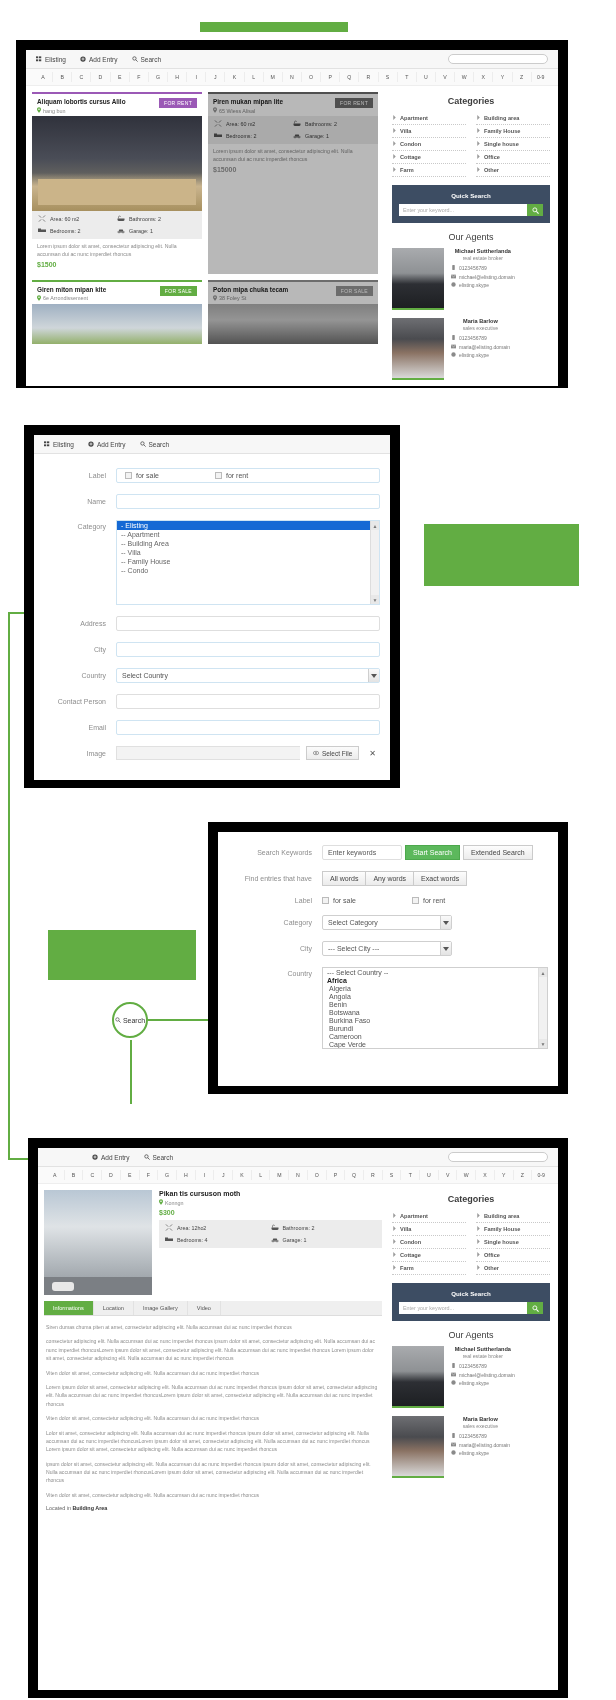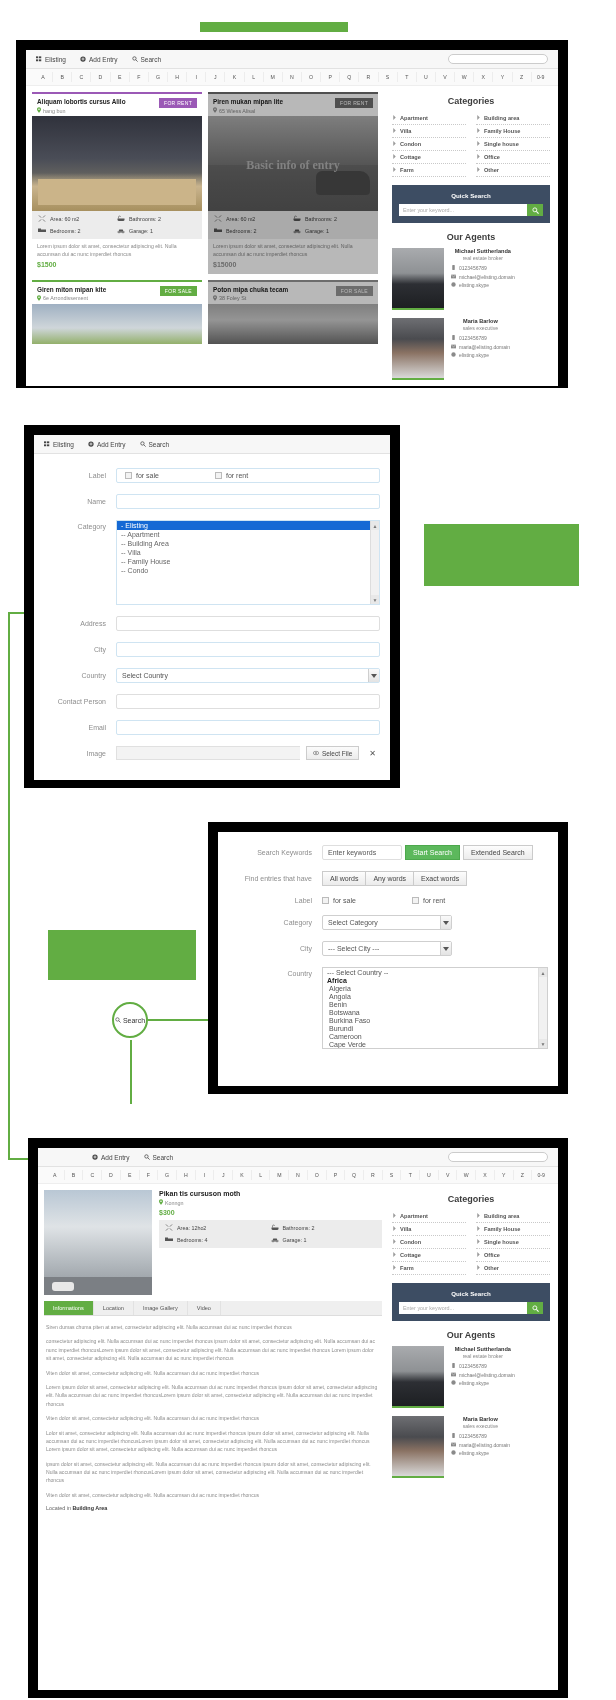--- a/index.html
+++ b/index.html
@@ -95,21 +95,21 @@
   .qs-title { color:#fff; font-size:6.2px; font-weight:bold; margin-bottom:5px; }
   .qs-row { display:flex; }
   .qs-input {
     flex:1; background:#fff; height:12px; border:none;
     font-size:5.4px; color:#aaa; padding:0 4px; display:flex; align-items:center;
   }
   .qs-btn {
     width:16px; background:#62ad43; display:flex; align-items:center; justify-content:center;
   }
   .qs-btn svg { width:7px; height:7px; fill:#fff; }
-  .agents-title { font-size:9px; font-weight:bold; color:#3c3c3c; margin:9px 0 6px; }
+  .agents-title { font-size:9px; font-weight:normal; color:#3c3c3c; margin:9px 0 6px; }
   .agent { display:flex; gap:7px; margin-bottom:8px; }
   .agent-photo { width:52px; height:62px; border-bottom:2px solid #62ad43; position:relative; overflow:hidden; }
   .agent-photo.m { background:linear-gradient(#a9abae 0%,#8e9194 42%,#2d2f34 60%,#1d1f22 100%); }
   .agent-photo.f { background:linear-gradient(#6e6f73 0%,#4a4b4f 35%,#8a7263 58%,#d9d9d9 100%); }
   .agent-name { font-size:5.6px; font-weight:bold; color:#333; }
   .agent-role { font-size:5.2px; color:#888; margin:1px 0 4px; }
   .agent-line { display:flex; align-items:center; gap:3px; font-size:5px; color:#777; margin-bottom:2.5px; }
   .agent-line svg { width:5px; height:5px; fill:#8a8a8a; }
 
   
@@ -368,25 +368,20 @@
                   <span>
                     <svg viewBox="0 0 10 14" width="4" height="6">
                         <path d="M5 0C2.2 0 0 2.2 0 5c0 3.7 5 9 5 9s5-5.3 5-9c0-2.8-2.2-5-5-5zm0 7a2 2 0 110-4 2 2 0 010 4z" fill="#62ad43"></path>
                       </svg>
                   </span>
                   <span>65 Wiess Alisal</span>
                 </div>
               </div>
               <div class="badge">FOR RENT</div>
             </div>
-            <div class="photo street">
-              <div style="position:absolute;left:0;right:0;top:0;height:52%;background:linear-gradient(#b7ae9e,#8b7355);"></div>
-              <div style="position:absolute;right:8px;bottom:16px;width:54px;height:24px;background:#cf2b20;border-radius:6px 10px 4px 4px;"></div>
-              <div class="overlay-note">Basic info of entry</div>
-            </div>
             <div class="specs">
               <div class="spec">
                 <span><svg viewBox="0 0 16 16">
                       <path d="M1 1l5 5M15 1l-5 5M1 15l5-5M15 15l-5-5" stroke="#555" stroke-width="1.6" fill="none"></path>
                     </svg></span>
                 <span>Area: 60 m2</span>
               </div>
               <div class="spec">
                 <span><svg viewBox="0 0 16 12">
                       <path d="M1 6h14v2a3 3 0 01-3 3H4a3 3 0 01-3-3z"></path>

